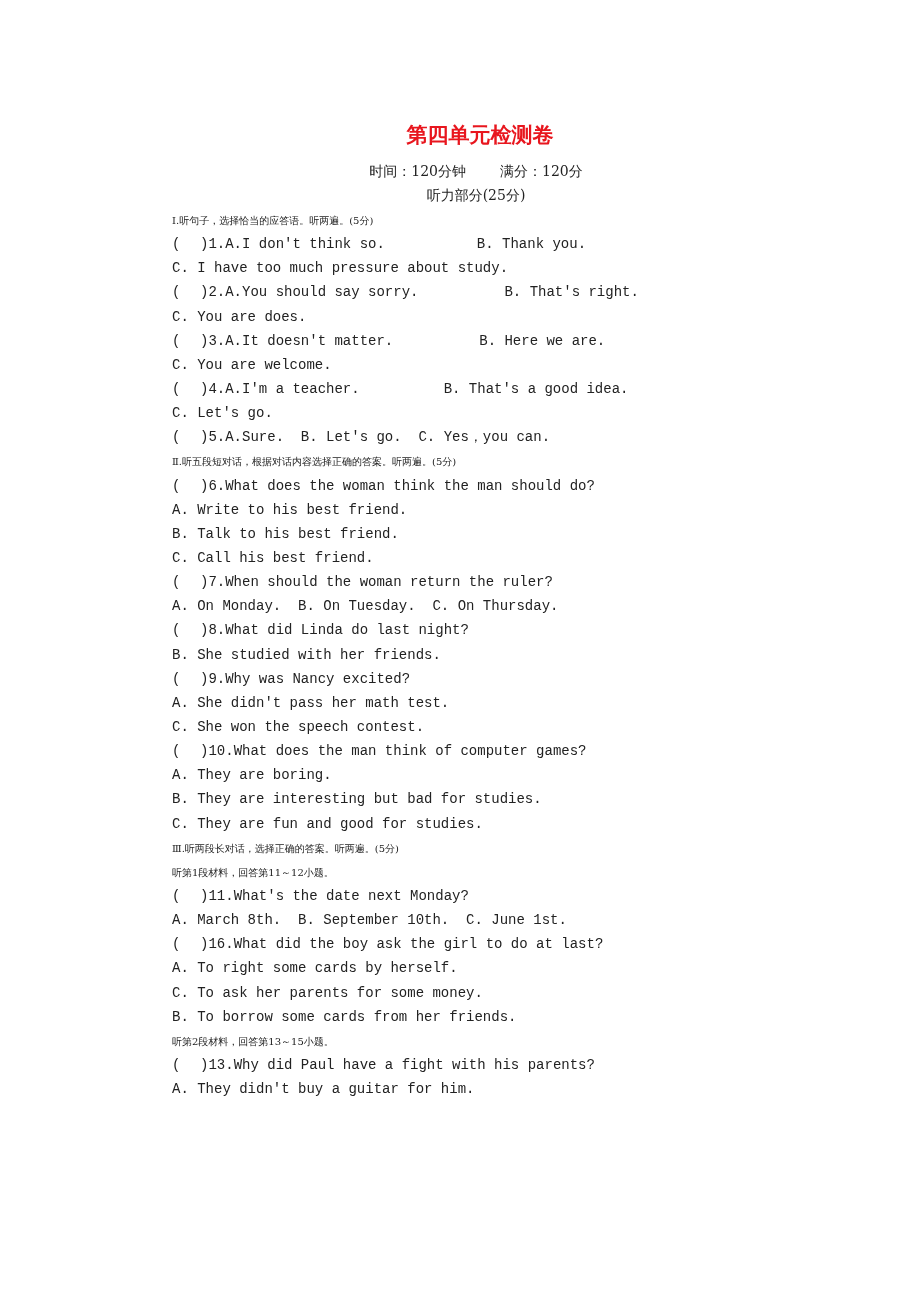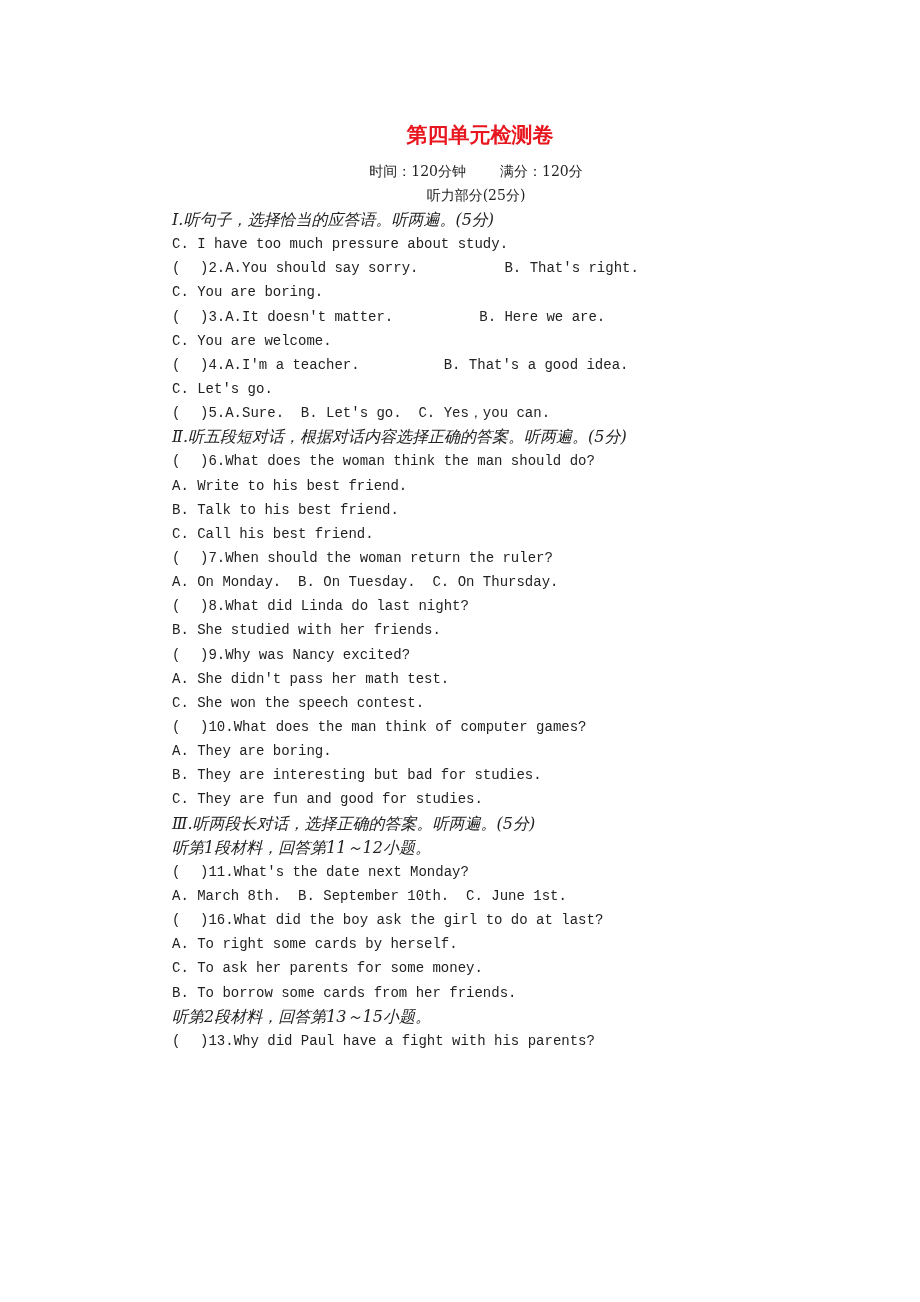--- a/index.html
+++ b/index.html
@@ -14,43 +14,44 @@
     position: absolute; left: 0; width: 952px; text-align: center;
     font-family: "DejaVu Serif", "Liberation Serif", serif; font-size: 14px; color: #222;
     line-height: 20px;
   }
   .meta .gap { display: inline-block; width: 34px; }
   .content { position: absolute; left: 172px; top: 208px; width: 560px; }
   .line {
     height: 24.15px; line-height: 24.15px; white-space: pre;
     font-family: "Liberation Mono", "DejaVu Sans Mono", monospace; font-size: 14px; color: #222;
   }
-  .line .cn { font-family: "DejaVu Serif", "Liberation Serif", serif; font-size: 16px; font-style: italic; }
+  .line .cn { font-family: "DejaVu Serif", "Liberation Serif", serif; font-size: 10px; }
   .paren { display: inline-block; width: 28px; }
 </style>
 </head>
 <body>
 
 <div class="page">
 
   <div class="title">第四单元检测卷</div>
 
   <div class="meta" style="top:161px;">
     <span>时间：120分钟</span><span class="gap"></span><span>满分：120分</span>
   </div>
   <div class="meta" style="top:185px; width:952px;">听力部分(25分)</div>
 
   <div class="content">
 
     <div class="line"><span class="cn">Ⅰ.听句子，选择恰当的应答语。听两遍。(5分)</span></div>
 
+    <div class="line"><span class="paren">(</span>)<span>1</span>.<span>A.I don't think so.</span><span style="display:inline-block;width:92px;"></span><span>B. Thank you.</span></div>
     <div class="line">C. I have too much pressure about study.</div>
 
     <div class="line"><span class="paren">(</span>)<span>2</span>.<span>A.You should say sorry.</span><span style="display:inline-block;width:86px;"></span><span>B. That's right.</span></div>
-    <div class="line">C. You are boring.</div>
+    <div class="line">C. You are does.</div>
 
     <div class="line"><span class="paren">(</span>)<span>3</span>.<span>A.It doesn't matter.</span><span style="display:inline-block;width:86px;"></span><span>B. Here we are.</span></div>
     <div class="line">C. You are welcome.</div>
 
     <div class="line"><span class="paren">(</span>)<span>4</span>.<span>A.I'm a teacher.</span><span style="display:inline-block;width:84px;"></span><span>B. That's a good idea.</span></div>
     <div class="line">C. Let's go.</div>
 
     <div class="line"><span class="paren">(</span>)<span>5</span>.<span>A.Sure.  B. Let's go.  C. Yes，you can.</span></div>
 
     <div class="line"><span class="cn">Ⅱ.听五段短对话，根据对话内容选择正确的答案。听两遍。(5分)</span></div>
@@ -82,15 +83,16 @@
     <div class="line">A. March 8th.  B. September 10th.  C. June 1st.</div>
 
     <div class="line"><span class="paren">(</span>)<span>16</span>.<span>What did the boy ask the girl to do at last?</span></div>
     <div class="line">A. To right some cards by herself.</div>
     <div class="line">C. To ask her parents for some money.</div>
     <div class="line">B. To borrow some cards from her friends.</div>
 
     <div class="line"><span class="cn">听第2段材料，回答第13～15小题。</span></div>
 
     <div class="line"><span class="paren">(</span>)<span>13</span>.<span>Why did Paul have a fight with his parents?</span></div>
+    <div class="line">A. They didn't buy a guitar for him.</div>
 
   </div>
 </div>
 
 </body></html>

